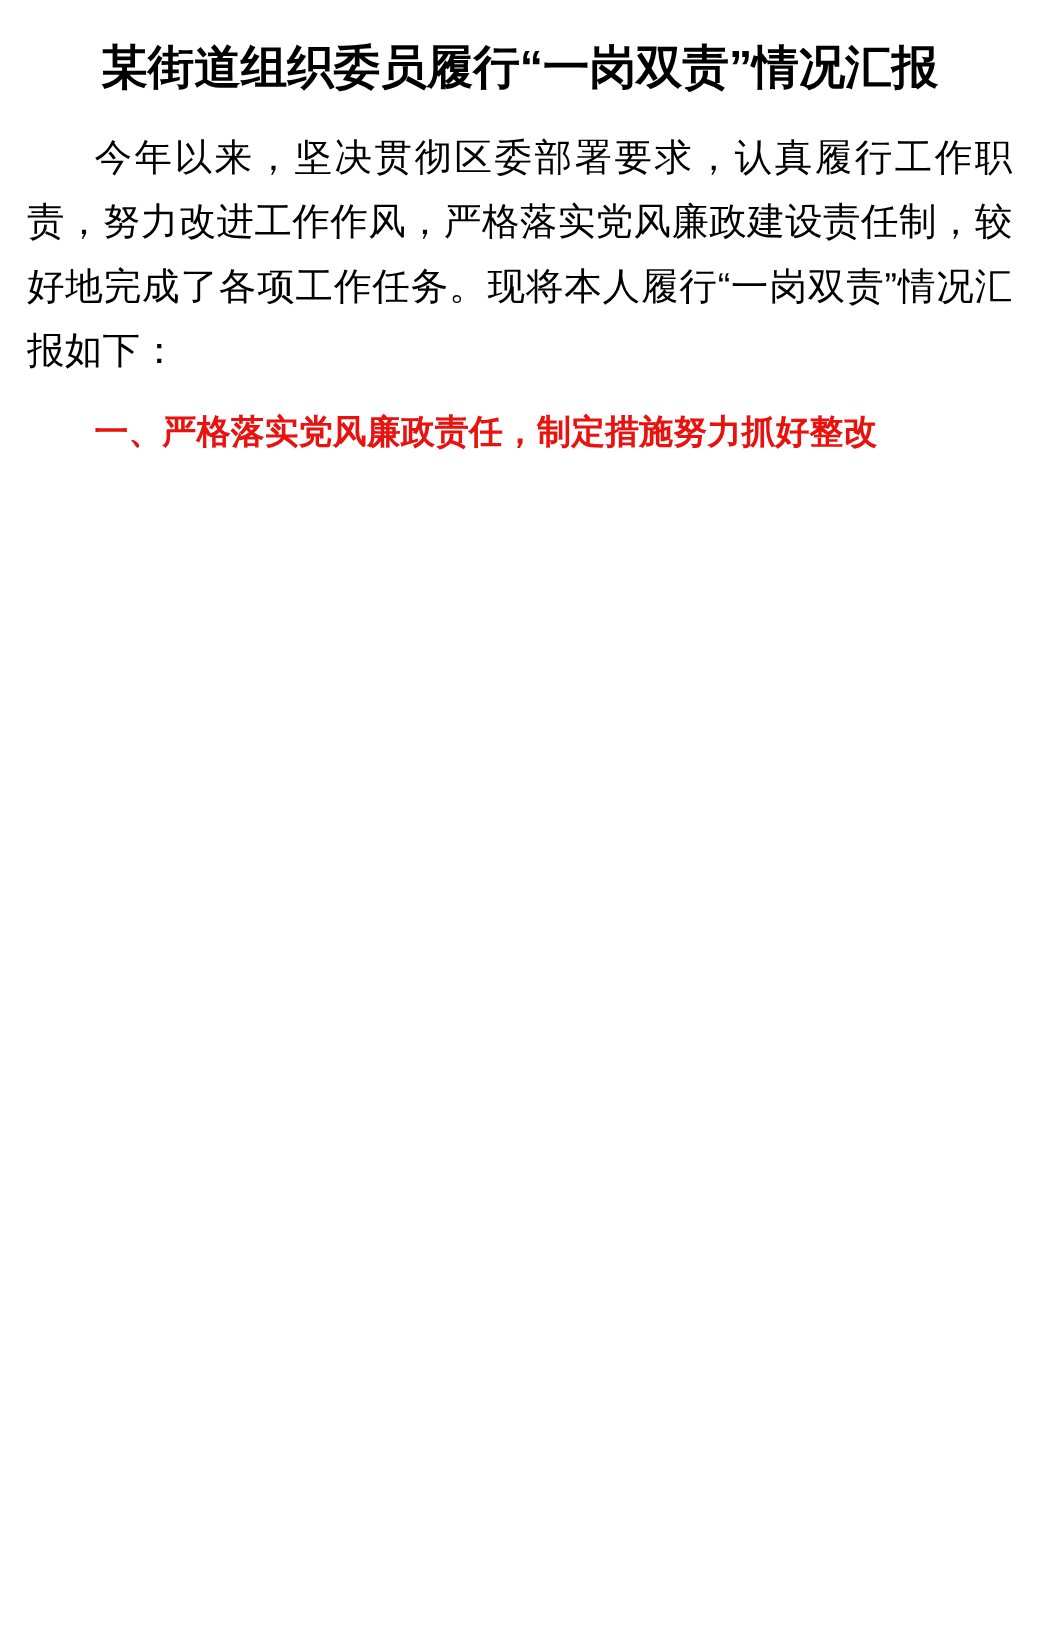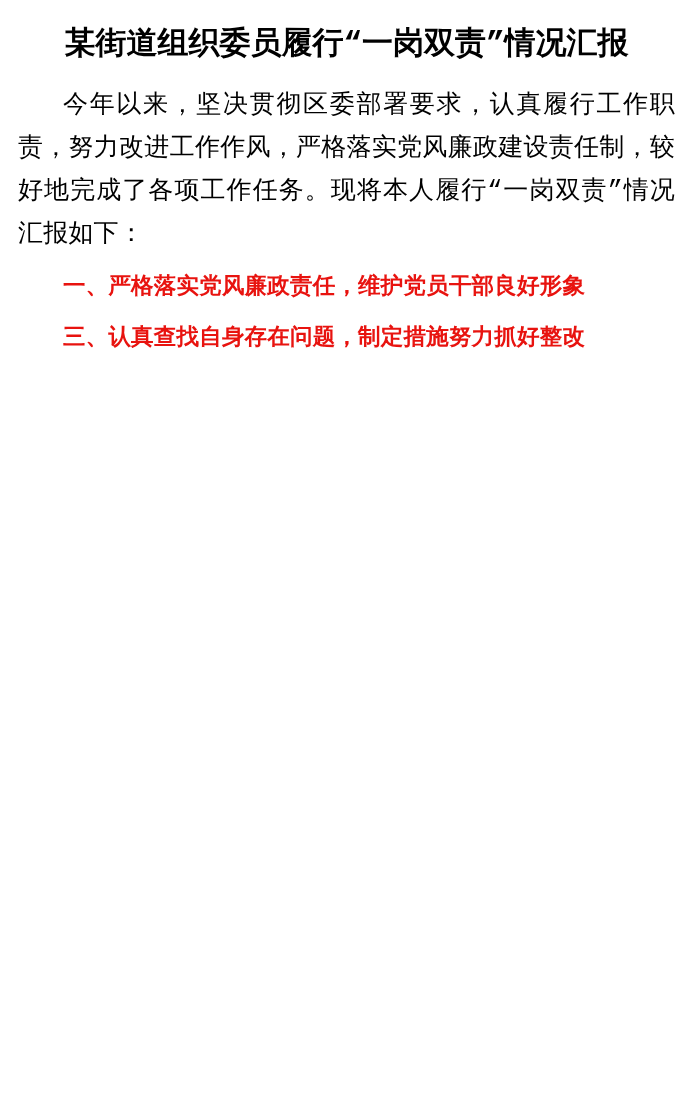--- a/index.html
+++ b/index.html
@@ -13,21 +13,20 @@
     font-family: "Liberation Sans", sans-serif;
     color: #000000;
     overflow: hidden;
   }
   .page {
     width: 693px;
     height: 1042px;
     box-sizing: border-box;
     padding: 16px 18px 0 18px;
     position: relative;
-    font-family: Liberation Mono, monospace;
   }
   .doc-title {
     font-size: 31px;
     font-weight: bold;
     text-align: center;
     letter-spacing: 0px;
     line-height: 42px;
     margin: 8px 0 18px 0;
     white-space: nowrap;
     color: #000000;
@@ -60,19 +59,18 @@
 <body>
 
 <div class="page">
 
   <h1 class="doc-title">某街道组织委员履行“一岗双责”情况汇报</h1>
 
   <p class="para">今年以来，坚决贯彻区委部署要求，认真履行工作职责，努力改进工作作风，严格落实党风廉政建设责任制，较好地完成了各项工作任务。现将本人履行“一岗双责”情况汇报如下：</p>
 
   <div class="spacer-sm"></div>
 
-  <p class="heading">一、严格落实党风廉政责任，维护党员干部良好形象</p>
+  <p class="heading">一、严格落实党风廉政责任，制定措施努力抓好整改</p>
 
 
 
-  <p class="heading heading-last">三、认真查找自身存在问题，制定措施努力抓好整改</p>
 
 </div>
 
 </body></html>

